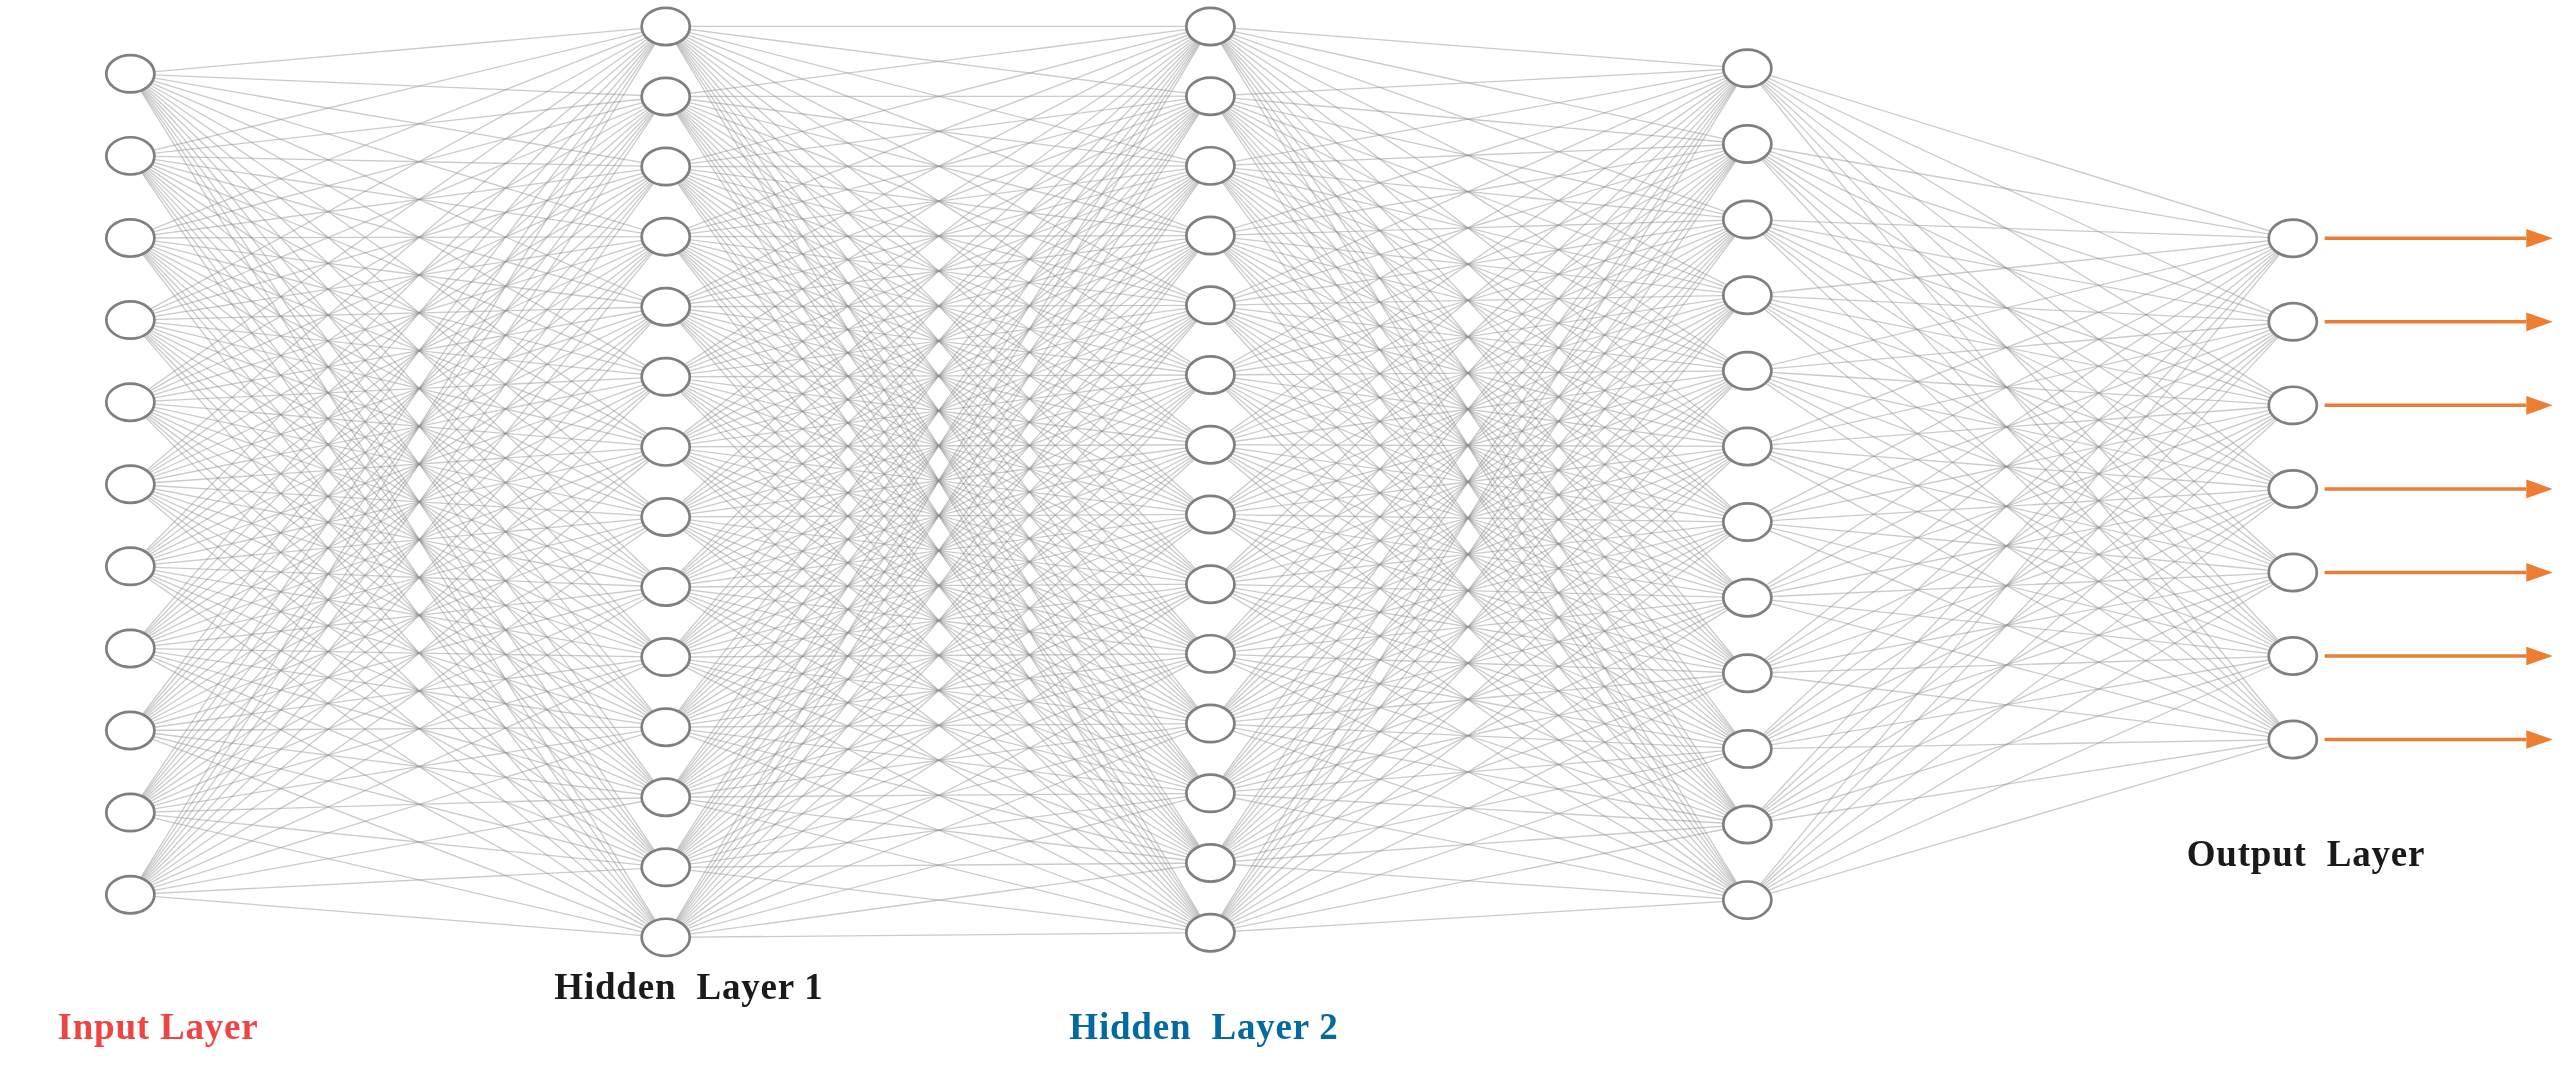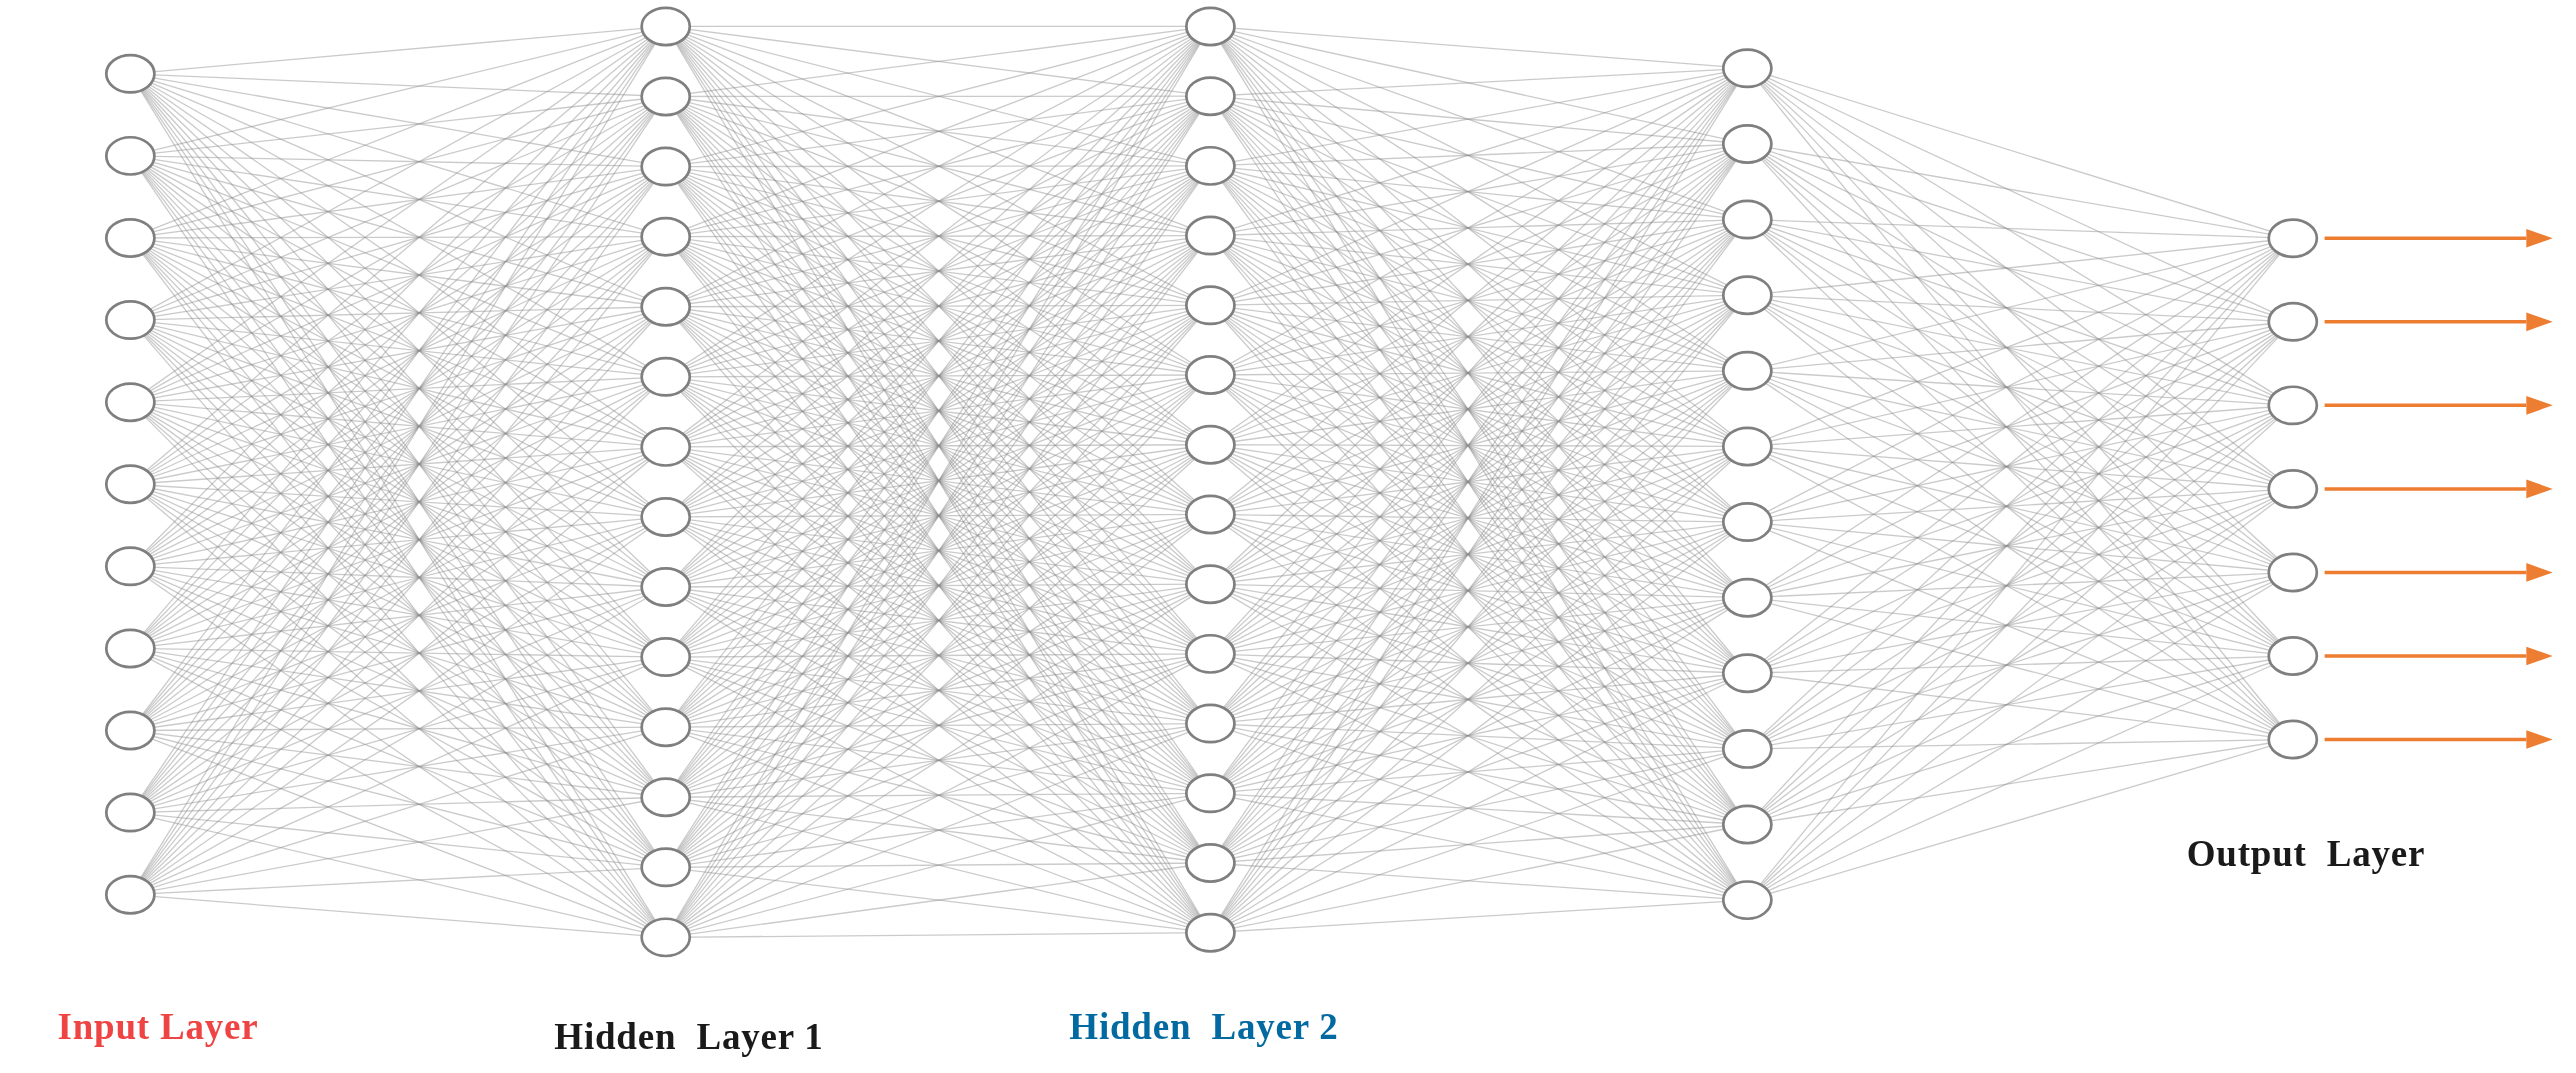--- a/index.html
+++ b/index.html
@@ -716,18 +716,18 @@
         <ellipse cx="2955" cy="414.6666666666667" rx="31" ry="24" fill="#ffffff" stroke="#7f7f7f" stroke-width="3.5"></ellipse>
         <ellipse cx="2955" cy="522.3333333333334" rx="31" ry="24" fill="#ffffff" stroke="#7f7f7f" stroke-width="3.5"></ellipse>
         <ellipse cx="2955" cy="630" rx="31" ry="24" fill="#ffffff" stroke="#7f7f7f" stroke-width="3.5"></ellipse>
         <ellipse cx="2955" cy="737.6666666666667" rx="31" ry="24" fill="#ffffff" stroke="#7f7f7f" stroke-width="3.5"></ellipse>
         <ellipse cx="2955" cy="845.3333333333334" rx="31" ry="24" fill="#ffffff" stroke="#7f7f7f" stroke-width="3.5"></ellipse>
         <ellipse cx="2955" cy="953" rx="31" ry="24" fill="#ffffff" stroke="#7f7f7f" stroke-width="3.5"></ellipse>
       </g>
   </svg>
 
   <div class="layer-label" style="left: 158px; top: 1026px; color: #ef4444;">Input Layer</div>
-  <div class="layer-label" style="left: 689px; top: 1036px; color: rgb(26, 26, 26);">Hidden  Layer 1</div>
+  <div class="layer-label" style="left: 689px; top: 986px; color: rgb(26, 26, 26);">Hidden  Layer 1</div>
   <div class="layer-label" style="left: 1204px; top: 1026px; color: #0369a1;">Hidden  Layer 2</div>
   <div class="layer-label" style="left: 2306px; top: 853px; color: rgb(26, 26, 26);">Output  Layer</div>
 
 </div>
 
 
 </body></html>

